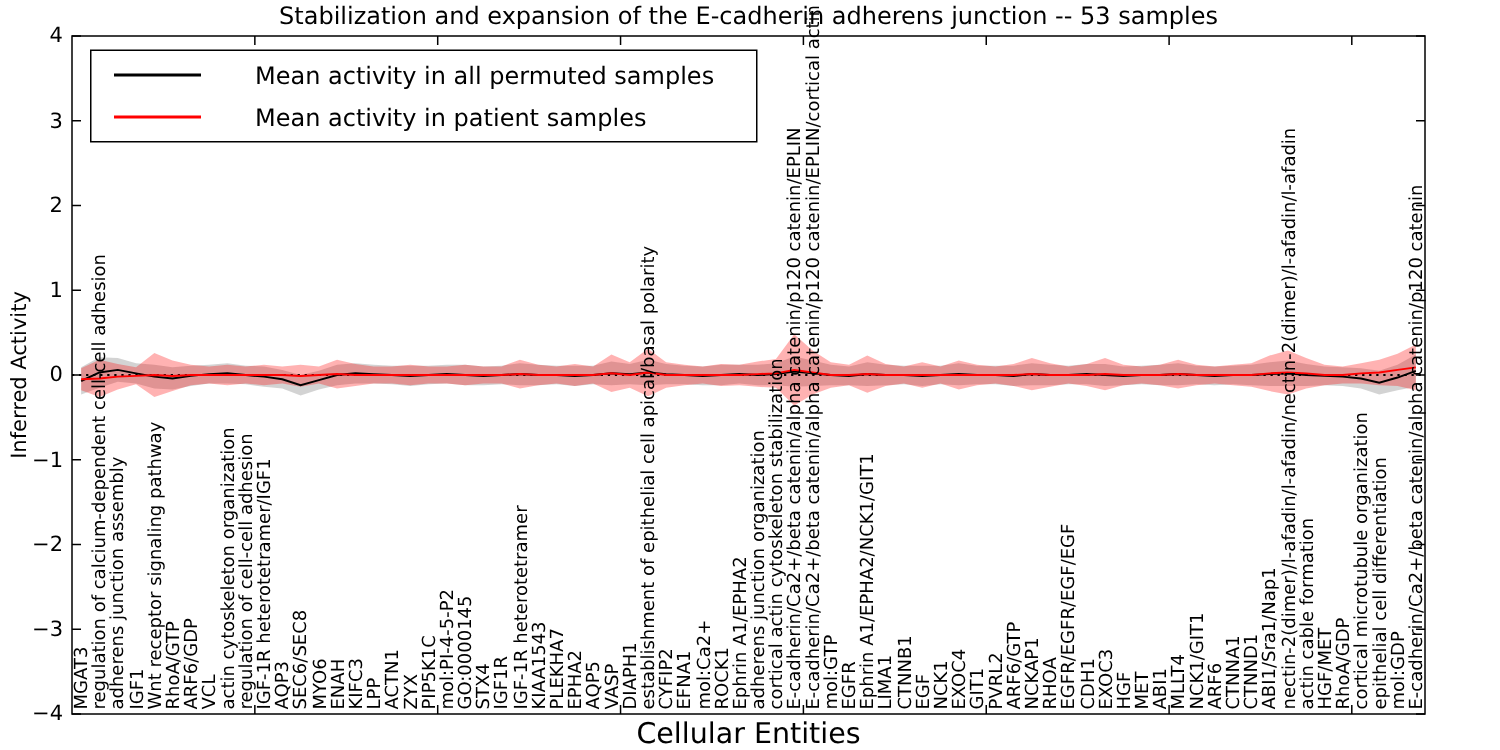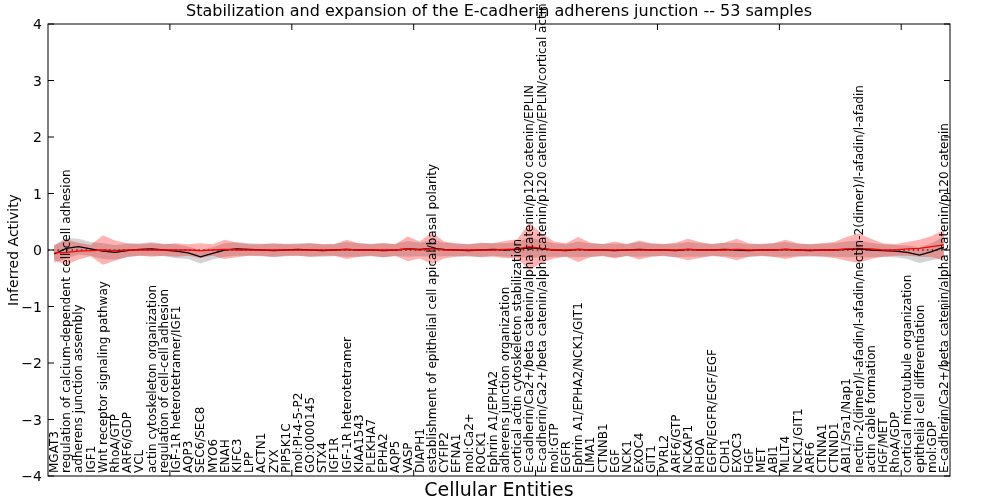--- a/index.html
+++ b/index.html
@@ -171,13 +171,23 @@
       <div class="xtick" style="left: 852.581px; top: 473px;">nectin-2(dimer)/l-afadin/l-afadin/nectin-2(dimer)/l-afadin/l-afadin</div>
       <div class="xtick" style="left: 864.77px; top: 473px;">actin cable formation</div>
       <div class="xtick" style="left: 876.959px; top: 473px;">HGF/MET</div>
       <div class="xtick" style="left: 889.149px; top: 473px;">RhoA/GDP</div>
       <div class="xtick" style="left: 901.338px; top: 473px;">cortical microtubule organization</div>
       <div class="xtick" style="left: 913.527px; top: 473px;">epithelial cell differentiation</div>
       <div class="xtick" style="left: 925.716px; top: 473px;">mol:GDP</div>
       <div class="xtick" style="left: 937.905px; top: 473px;">E-cadherin/Ca2+/beta catenin/alpha catenin/p120 catenin</div>
     </div>
 
+  <div class="legend">
+    <div class="legend-row">
+      <div class="legend-line" style="background: rgb(0, 0, 0);"></div>
+      <div class="legend-label">Mean activity in all permuted samples</div>
+    </div>
+    <div class="legend-row">
+      <div class="legend-line" style="background: rgb(255, 0, 0);"></div>
+      <div class="legend-label">Mean activity in patient samples</div>
+    </div>
+  </div>
 </div>
 
 </body></html>

